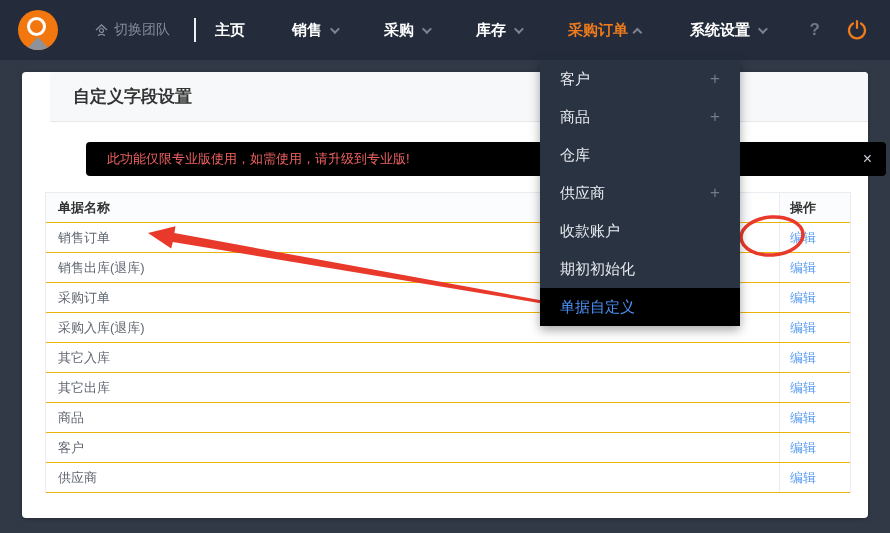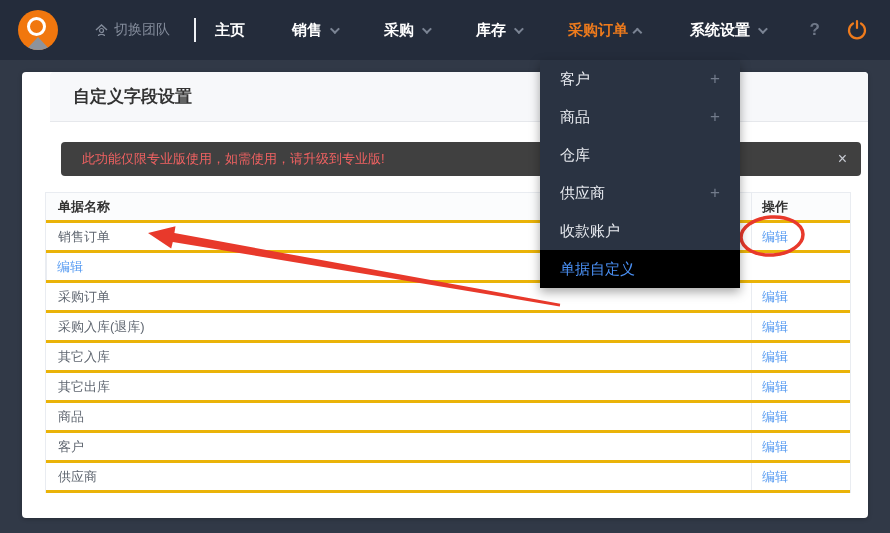--- a/index.html
+++ b/index.html
@@ -47,30 +47,30 @@
   .dd-item.active { background:#000000; color:#4a90f4; }
 
   
   .card { position:absolute; left:22px; top:72px; width:846px; height:446px;
     background:#ffffff; border-radius:4px; z-index:1;
     box-shadow:0 1px 4px rgba(0,0,0,.25);padding-left:28px; }
   .card-header { height:50px; background:#f7f8fa; border-bottom:1px solid #e6e8ec;
     border-radius:4px 4px 0 0; display:flex; align-items:center; padding-left:23px; }
   .page-title { font-size:17px; font-weight:bold; color:#333; }
 
-  .banner { margin:20px 23px 0 11px; width:800px; height:34px; background:#404040;
+  .banner { margin:20px 23px 0 36px; width:800px; height:34px; background:#000000;
     border-radius:4px; display:flex; align-items:center; padding:0 14px 0 21px; }
   .banner-text { color:#ef6161; font-size:13px; }
   .banner-close { margin-left:auto; color:#c9ccd4; font-size:16px; cursor:pointer;
     line-height:1; }
 
   
   .tbl { position:absolute; left:23px; top:120px; width:806px;
     border:1px solid #e9ecf1; border-bottom:none; font-size:13px; }
-  .trow { display:flex; height:30px; border-bottom:3px solid #eab308; }
+  .trow { display:flex; height:30px; border-bottom:1px solid #eab308;gap:28px; }
   .td { display:flex; align-items:center; }
   .td.name { width:705px; padding-left:12px; color:#5f6670; }
   .td.action { flex:1; border-left:1px solid #e9ecf1; padding-left:10px; }
   .thead .td { font-weight:bold; color:#333; background:#fbfcfd; }
   .edit-link { color:#5a9df2; cursor:pointer; text-decoration:none; }
 
   
   .annot { position:absolute; left:0; top:0; z-index:50; pointer-events:none; }
 </style>
 </head>
@@ -138,20 +138,21 @@
       <div class="td name">单据名称</div>
       <div class="td action">操作</div>
     </div>
     <div class="trow">
       <div class="td name">销售订单</div>
       <div class="td action">
           <a class="edit-link">编辑</a>
         </div>
     </div>
     <div class="trow">
+      <div class="td name">销售出库(退库)</div>
       <div class="td action">
           <a class="edit-link">编辑</a>
         </div>
     </div>
     <div class="trow">
       <div class="td name">采购订单</div>
       <div class="td action">
           <a class="edit-link">编辑</a>
         </div>
     </div>
@@ -211,16 +212,19 @@
   <div class="dd-item">
     <span>仓库</span>
   </div>
   <div class="dd-item">
     <span>供应商</span>
     <span class="plus">+</span>
   </div>
   <div class="dd-item">
     <span>收款账户</span>
   </div>
+  <div class="dd-item">
+    <span>期初初始化</span>
+  </div>
   <div class="dd-item active">
     <span>单据自定义</span>
   </div>
 </div>
 
 </body></html>

